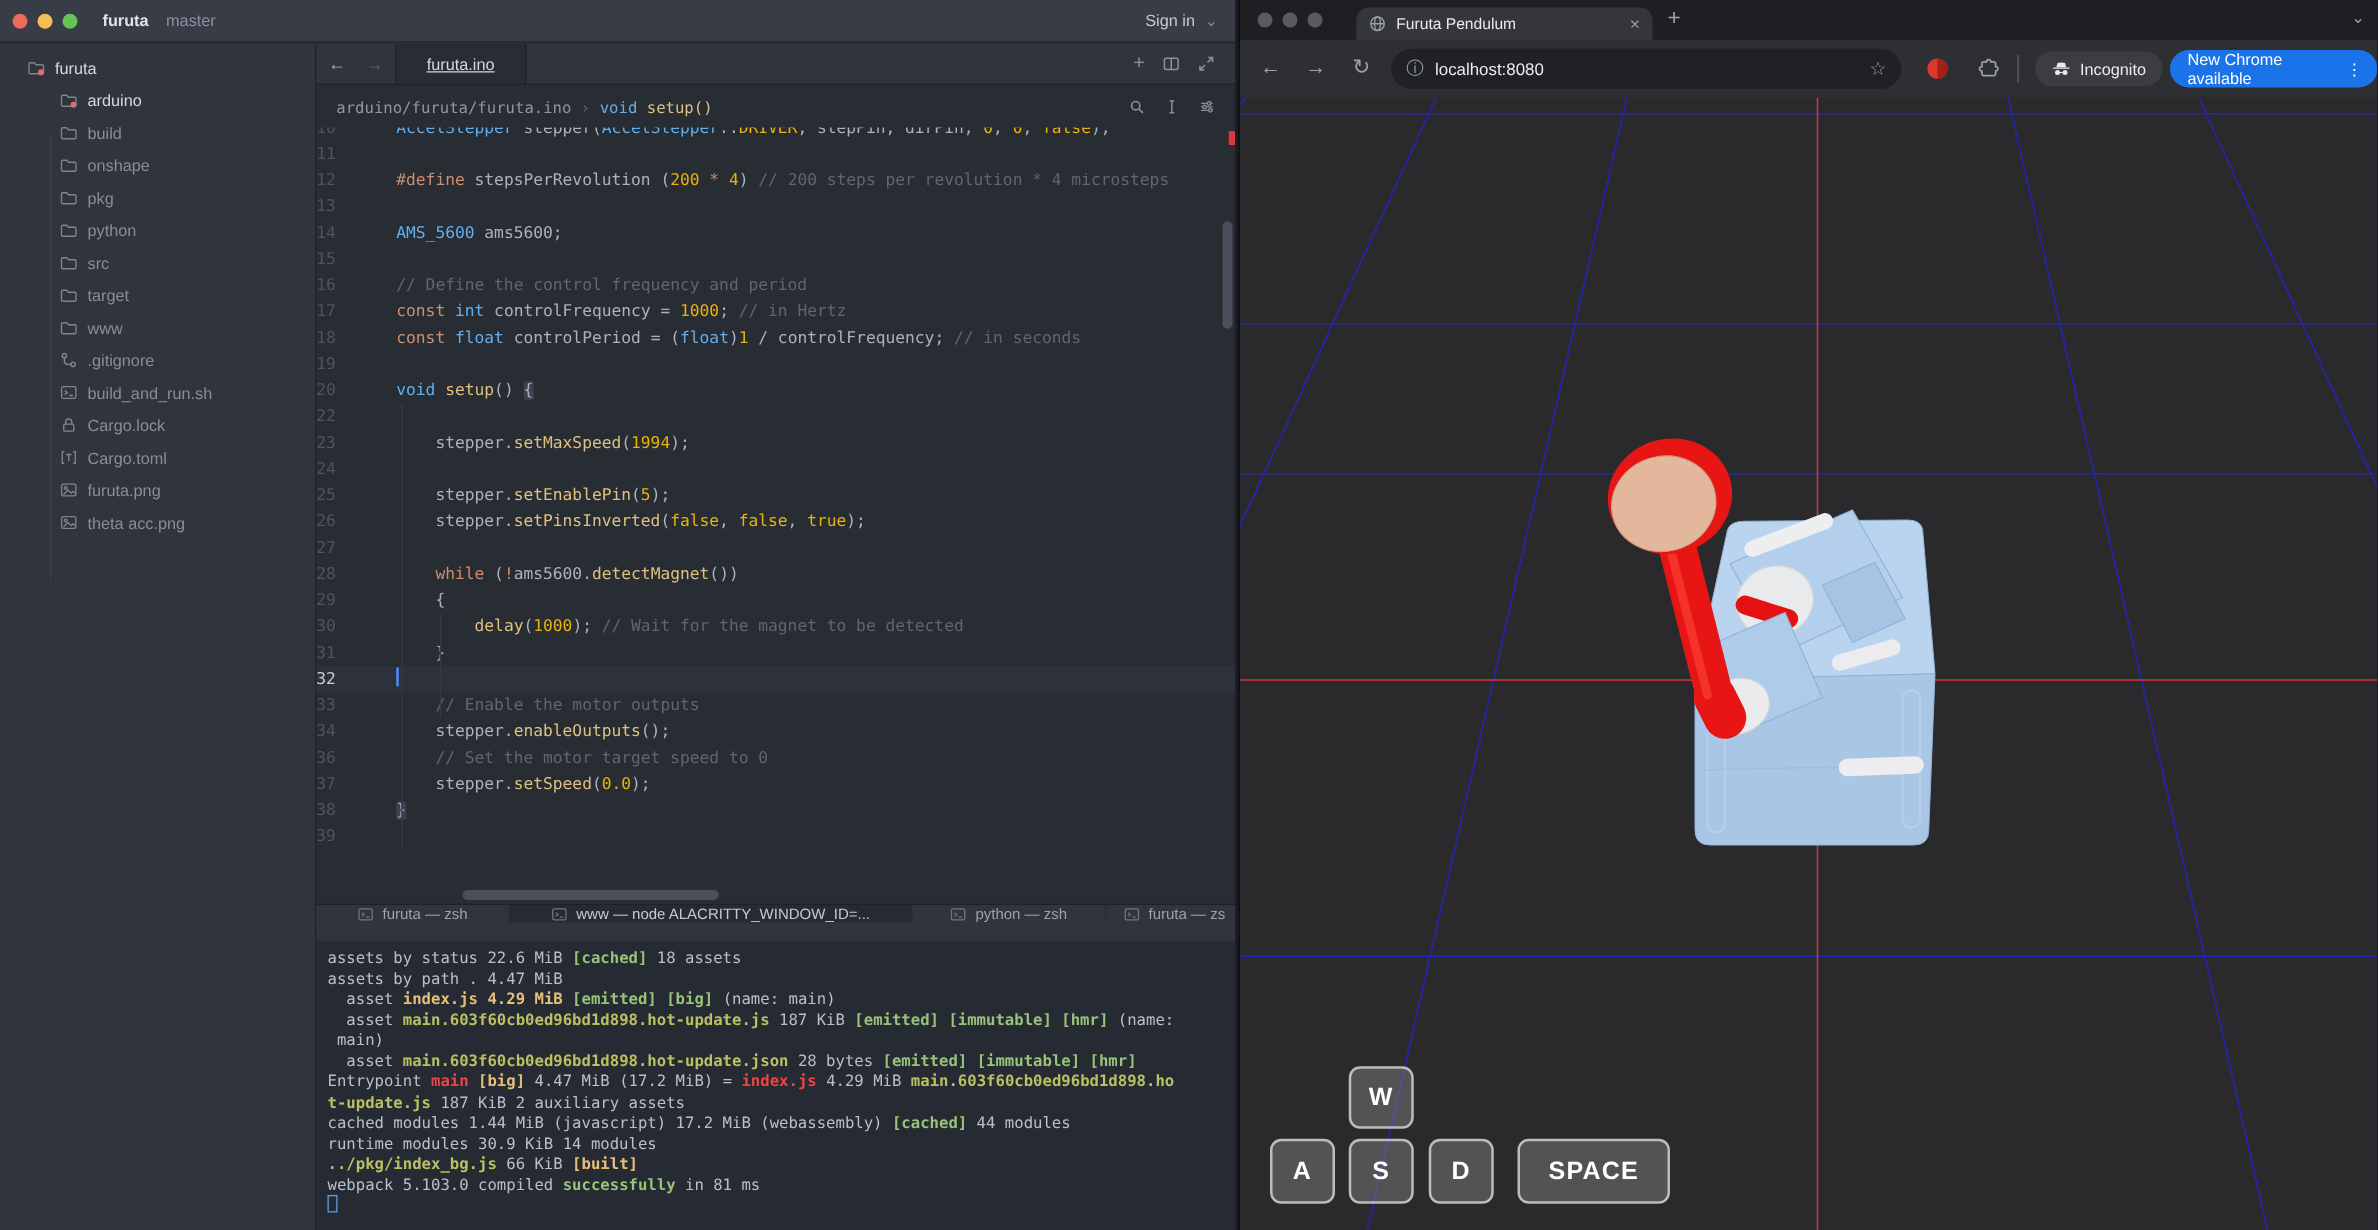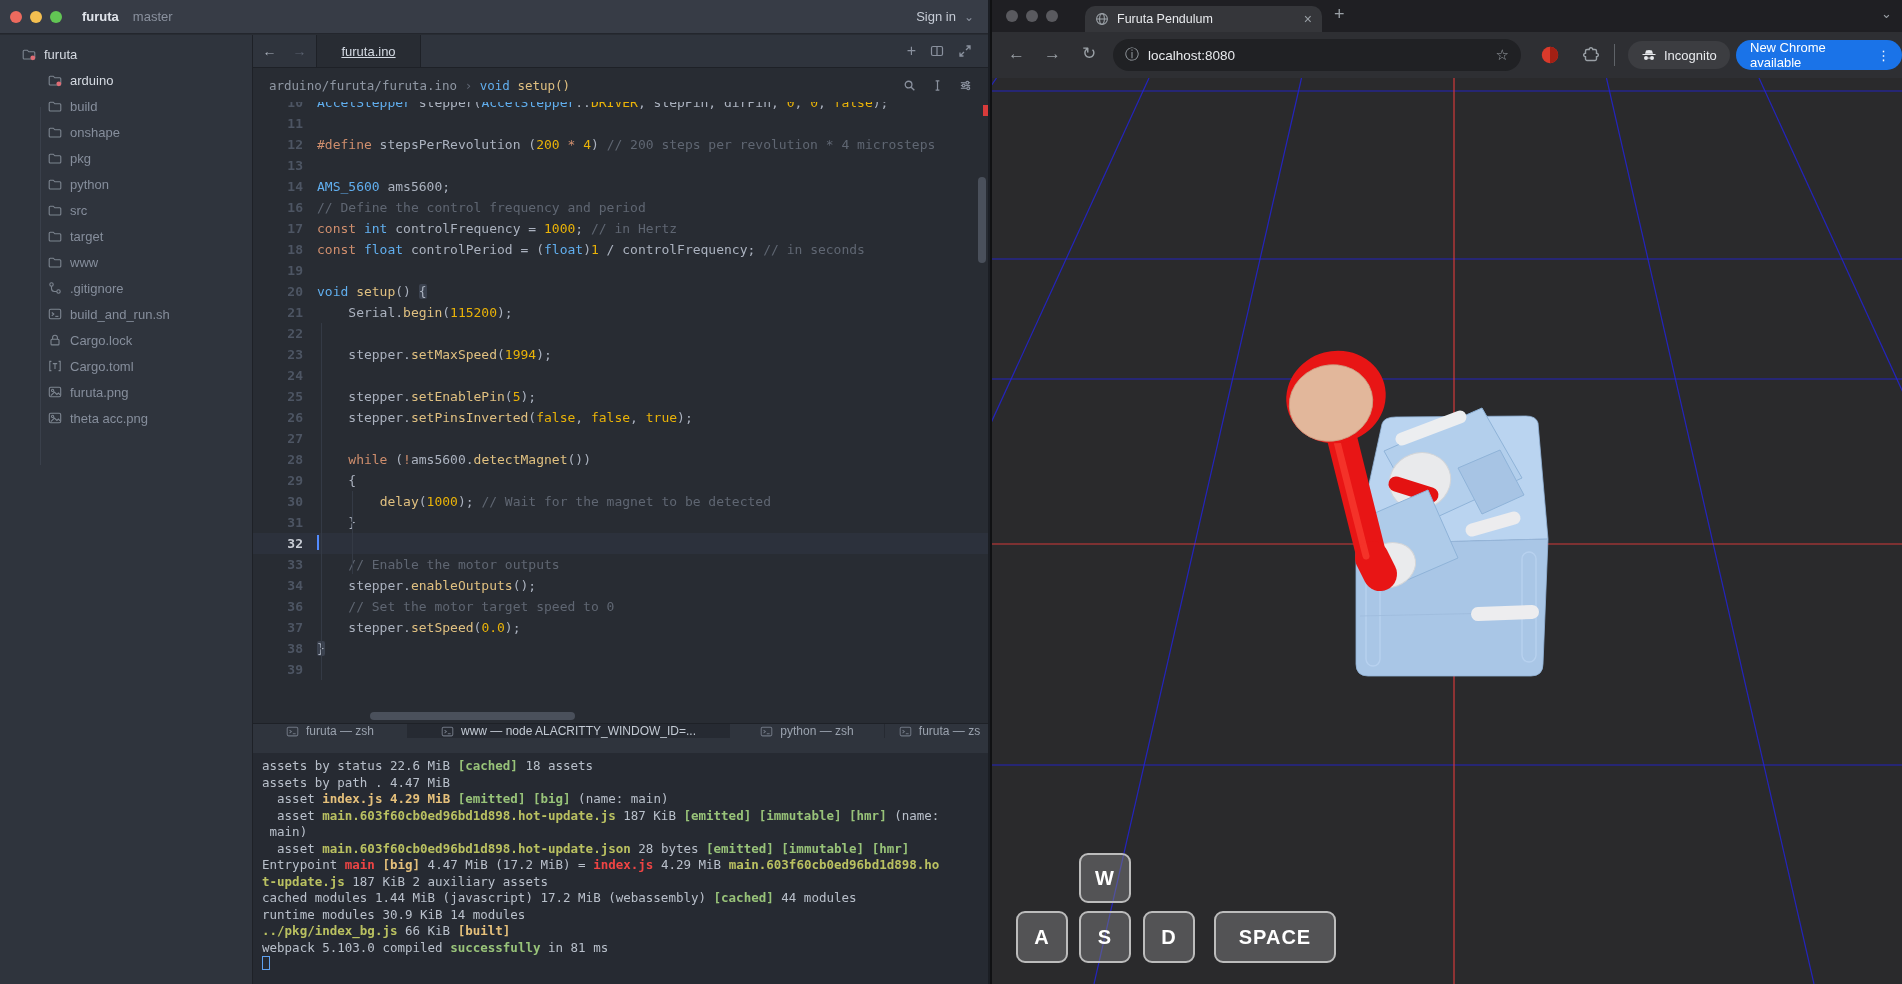--- a/index.html
+++ b/index.html
@@ -45,21 +45,21 @@
                 display:flex; align-items:center; padding:0 16px;
                 font-family:"DejaVu Sans Mono",monospace; font-size:12.5px; color:#8f97a3; }
   .breadcrumb .bc-ty{color:#61afef} .breadcrumb .bc-fn{color:#e0c080} .breadcrumb .bc-dim{color:#5f6672}
   .bc-icons { margin-left:auto; display:flex; gap:15px; color:#8a919e; align-items:center; }
   .bc-icons svg { width:13px; height:13px; display:block; }
 
   .code { position:absolute; left:0; top:67px; right:0; height:621px; background:#282c33;
           overflow:hidden; font-family:"DejaVu Sans Mono",monospace; font-size:13px; }
   .codestream { margin-top:-10px; }
   .codeline { height:21px; line-height:21px; display:flex; white-space:pre; }
-  .codeline .lnum { width:50px; text-align:right; color:#4d5563; flex:0 0 50px;font-weight:bold; }
+  .codeline .lnum { width:50px; color:#4d5563; flex:0 0 50px; }
   .codeline .ltext { margin-left:14px; }
   .codeline.active { background:#2c313c; }
   .codeline.active .lnum { color:#c8ccd4; }
   .cursor { display:inline-block; width:2px; height:15px; background:#528bff; vertical-align:-2px; }
   .sg-pl{color:#abb2bf}.sg-kw{color:#cf8e6d}.sg-ty{color:#61afef}.sg-fn{color:#e0c080}
   .sg-nu{color:#eab308}.sg-cm{color:#5f6672}
   .sg-br{color:#abb2bf;background:#3b424f;border-radius:2px}
   .indent-guide { position:absolute; width:1px; background:#343a45; }
   .hscroll { position:absolute; left:117px; bottom:3px; width:205px; height:8px; background:#4a505b; border-radius:4px; }
   .vscroll { position:absolute; right:2px; top:75px; width:8px; height:86px; background:#4a505b; border-radius:4px; }
@@ -337,26 +337,26 @@
         </span>
       </div>
 
       <div class="code">
         <div class="codestream">
             <div class="codeline"><span class="lnum">10</span><span class="ltext"><span class="sg-ty">AccelStepper</span><span class="sg-pl"> stepper(</span><span class="sg-ty">AccelStepper</span><span class="sg-pl">::</span><span class="sg-nu">DRIVER</span><span class="sg-pl">, stepPin, dirPin, </span><span class="sg-nu">0</span><span class="sg-pl">, </span><span class="sg-nu">0</span><span class="sg-pl">, </span><span class="sg-nu">false</span><span class="sg-pl">);</span></span></div>
             <div class="codeline"><span class="lnum">11</span><span class="ltext"></span></div>
             <div class="codeline"><span class="lnum">12</span><span class="ltext"><span class="sg-kw">#define</span><span class="sg-pl"> stepsPerRevolution (</span><span class="sg-nu">200</span><span class="sg-pl"> </span><span class="sg-kw">*</span><span class="sg-pl"> </span><span class="sg-nu">4</span><span class="sg-pl">) </span><span class="sg-cm">// 200 steps per revolution * 4 microsteps</span></span></div>
             <div class="codeline"><span class="lnum">13</span><span class="ltext"></span></div>
             <div class="codeline"><span class="lnum">14</span><span class="ltext"><span class="sg-ty">AMS_5600</span><span class="sg-pl"> ams5600;</span></span></div>
+            <div class="codeline"><span class="lnum">15</span><span class="ltext"></span></div>
             <div class="codeline"><span class="lnum">16</span><span class="ltext"><span class="sg-cm">// Define the control frequency and period</span></span></div>
             <div class="codeline"><span class="lnum">17</span><span class="ltext"><span class="sg-kw">const</span><span class="sg-pl"> </span><span class="sg-ty">int</span><span class="sg-pl"> controlFrequency = </span><span class="sg-nu">1000</span><span class="sg-pl">; </span><span class="sg-cm">// in Hertz</span></span></div>
             <div class="codeline"><span class="lnum">18</span><span class="ltext"><span class="sg-kw">const</span><span class="sg-pl"> </span><span class="sg-ty">float</span><span class="sg-pl"> controlPeriod = (</span><span class="sg-ty">float</span><span class="sg-pl">)</span><span class="sg-nu">1</span><span class="sg-pl"> / controlFrequency; </span><span class="sg-cm">// in seconds</span></span></div>
             <div class="codeline"><span class="lnum">19</span><span class="ltext"></span></div>
             <div class="codeline"><span class="lnum">20</span><span class="ltext"><span class="sg-ty">void</span><span class="sg-pl"> </span><span class="sg-fn">setup</span><span class="sg-pl">() </span><span class="sg-br">{</span></span></div>
-            <div class="codeline"><span class="lnum">21</span><span class="ltext"><span class="sg-pl">    Serial.</span><span class="sg-fn">begin</span><span class="sg-pl">(</span><span class="sg-nu">115200</span><span class="sg-pl">);</span></span></div>
             <div class="codeline"><span class="lnum">22</span><span class="ltext"></span></div>
             <div class="codeline"><span class="lnum">23</span><span class="ltext"><span class="sg-pl">    stepper.</span><span class="sg-fn">setMaxSpeed</span><span class="sg-pl">(</span><span class="sg-nu">1994</span><span class="sg-pl">);</span></span></div>
             <div class="codeline"><span class="lnum">24</span><span class="ltext"></span></div>
             <div class="codeline"><span class="lnum">25</span><span class="ltext"><span class="sg-pl">    stepper.</span><span class="sg-fn">setEnablePin</span><span class="sg-pl">(</span><span class="sg-nu">5</span><span class="sg-pl">);</span></span></div>
             <div class="codeline"><span class="lnum">26</span><span class="ltext"><span class="sg-pl">    stepper.</span><span class="sg-fn">setPinsInverted</span><span class="sg-pl">(</span><span class="sg-nu">false</span><span class="sg-pl">, </span><span class="sg-nu">false</span><span class="sg-pl">, </span><span class="sg-nu">true</span><span class="sg-pl">);</span></span></div>
             <div class="codeline"><span class="lnum">27</span><span class="ltext"></span></div>
             <div class="codeline"><span class="lnum">28</span><span class="ltext"><span class="sg-pl">    </span><span class="sg-kw">while</span><span class="sg-pl"> (</span><span class="sg-kw">!</span><span class="sg-pl">ams5600.</span><span class="sg-fn">detectMagnet</span><span class="sg-pl">())</span></span></div>
             <div class="codeline"><span class="lnum">29</span><span class="ltext"><span class="sg-pl">    {</span></span></div>
             <div class="codeline"><span class="lnum">30</span><span class="ltext"><span class="sg-pl">        </span><span class="sg-fn">delay</span><span class="sg-pl">(</span><span class="sg-nu">1000</span><span class="sg-pl">); </span><span class="sg-cm">// Wait for the magnet to be detected</span></span></div>
             <div class="codeline"><span class="lnum">31</span><span class="ltext"><span class="sg-pl">    }</span></span></div>

